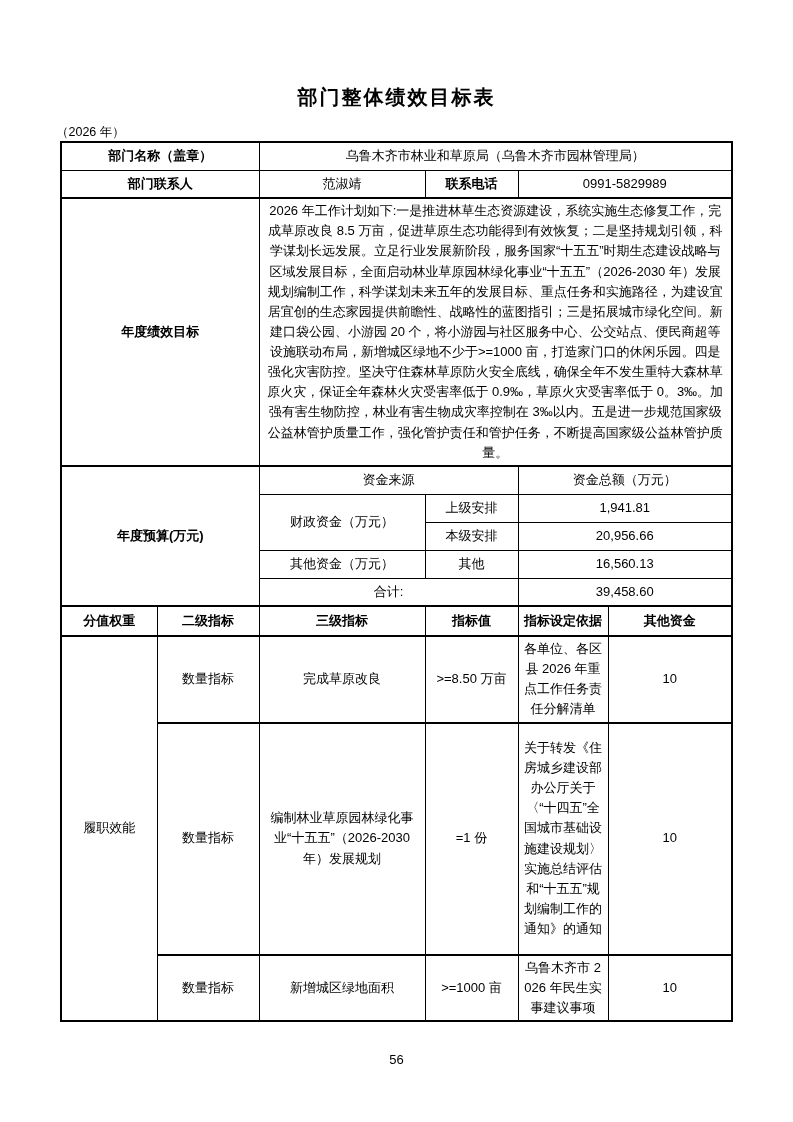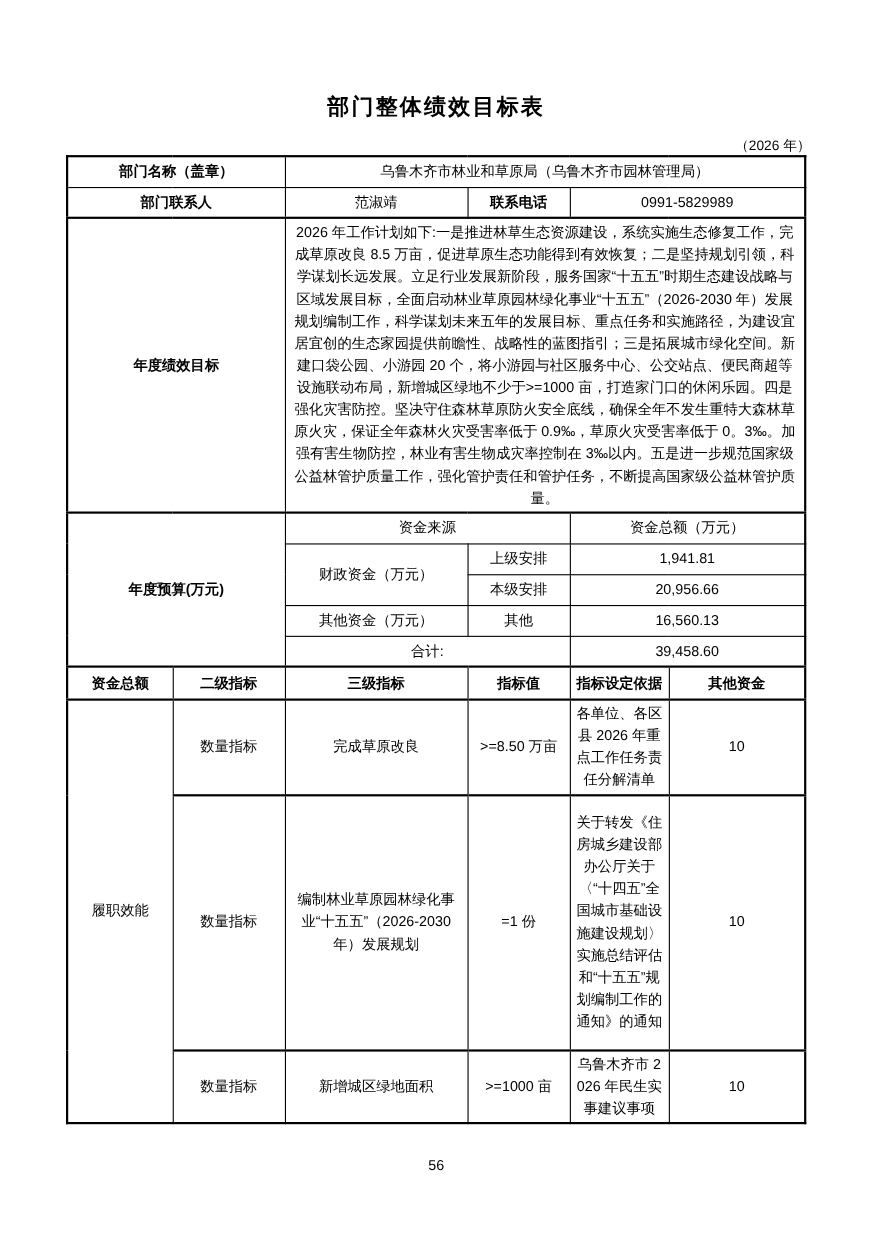--- a/index.html
+++ b/index.html
@@ -6,21 +6,21 @@
   .page {
     width:681px; height:1122px; margin:0 auto; background:#ffffff;
     position:relative; color:#000;
     font-family:"Liberation Sans","DejaVu Sans",sans-serif;
     overflow:hidden;
   }
   .doc-title {
     padding-top:84px; text-align:center;
     font-size:20px; font-weight:700; letter-spacing:2px;
   }
-  .doc-subtitle { text-align:right; font-size:12.5px; margin-top:13px; }
+  .doc-subtitle { text-align:left; font-size:12.5px; margin-top:13px; }
   table.main {
     width:671px; margin:0 auto 0; border-collapse:collapse;
     table-layout:fixed; border:2px solid #000;
   }
   table.main td {
     border:1px solid #000; text-align:center; vertical-align:middle;
     font-size:13px; line-height:1.55; padding:2px 4px;
     word-break:break-all; overflow:hidden;
   }
   td.bold { font-weight:700; }
@@ -93,21 +93,21 @@
       <td>其他资金（万元）</td>
       <td>其他</td>
       <td colspan="2">16,560.13</td>
     </tr>
     <tr class="h-budget">
       <td colspan="2">合计:</td>
       <td colspan="2">39,458.60</td>
     </tr>
 
     <tr class="h-indhdr bt2">
-      <td class="bold">资金总额</td>
+      <td class="bold">分值权重</td>
       <td class="bold">二级指标</td>
       <td class="bold">三级指标</td>
       <td class="bold">指标值</td>
       <td class="bold">指标设定依据</td>
       <td class="bold">其他资金</td>
     </tr>
 
     <tr class="h-ind1 bt2">
       <td rowspan="3">履职效能</td>
       <td>数量指标</td>

